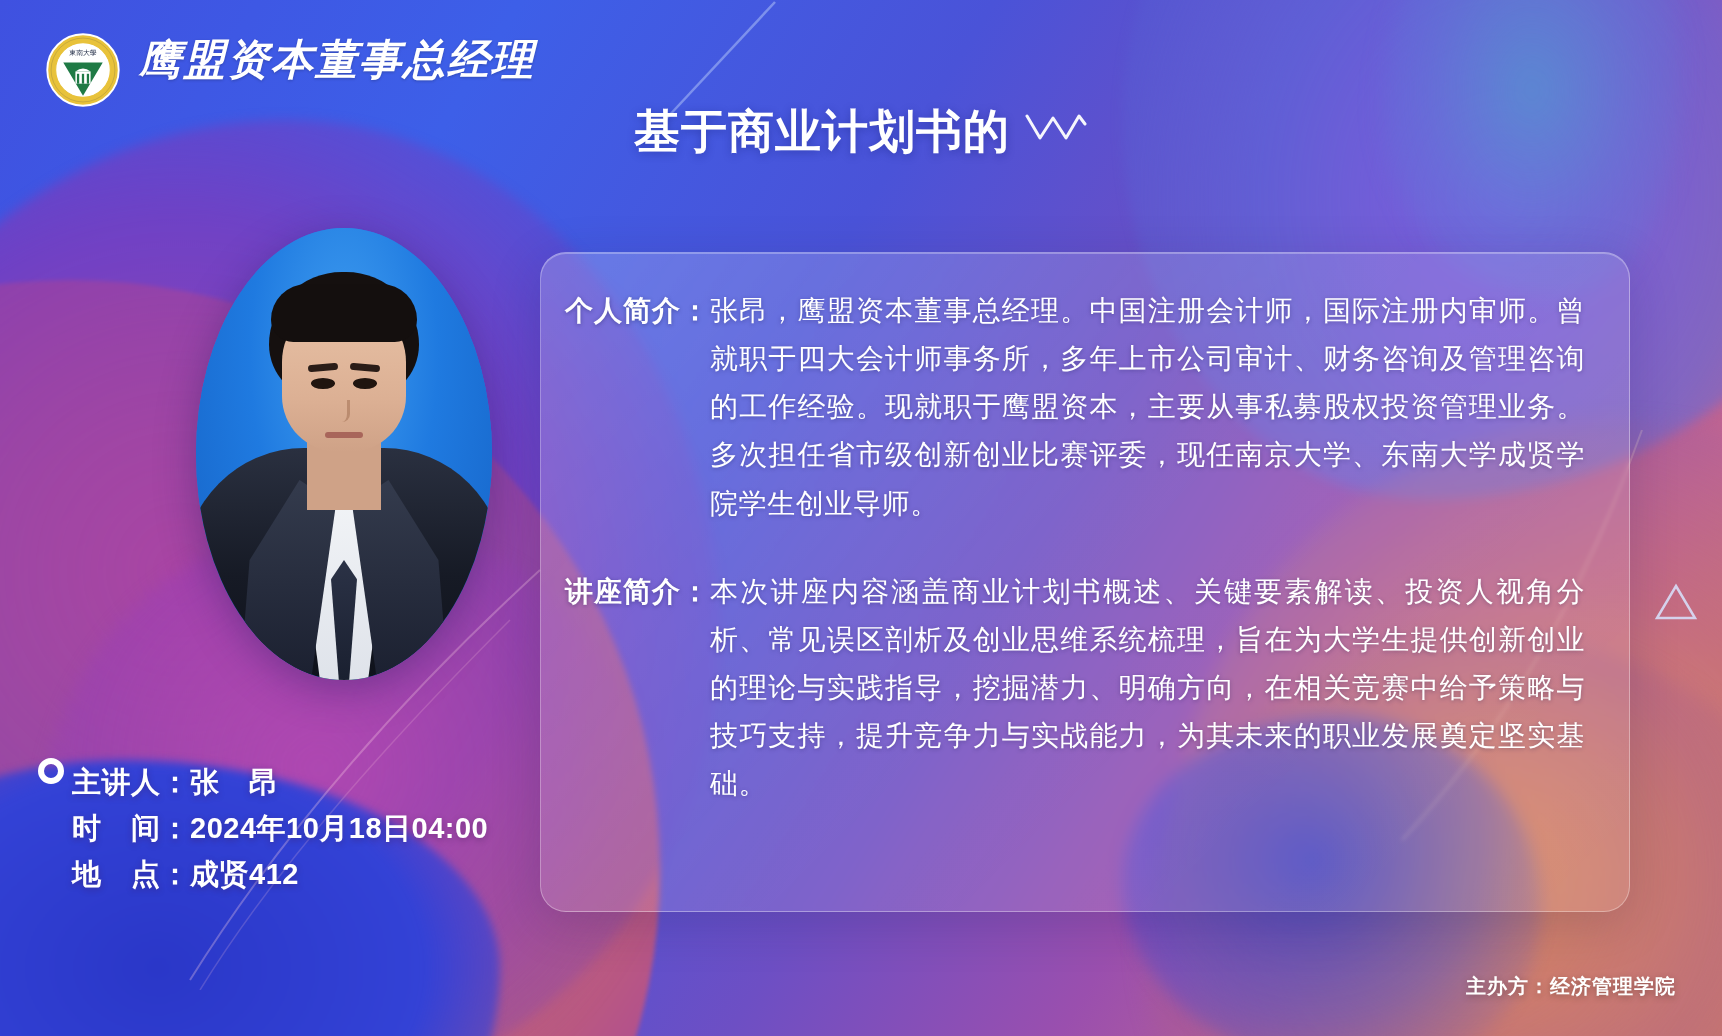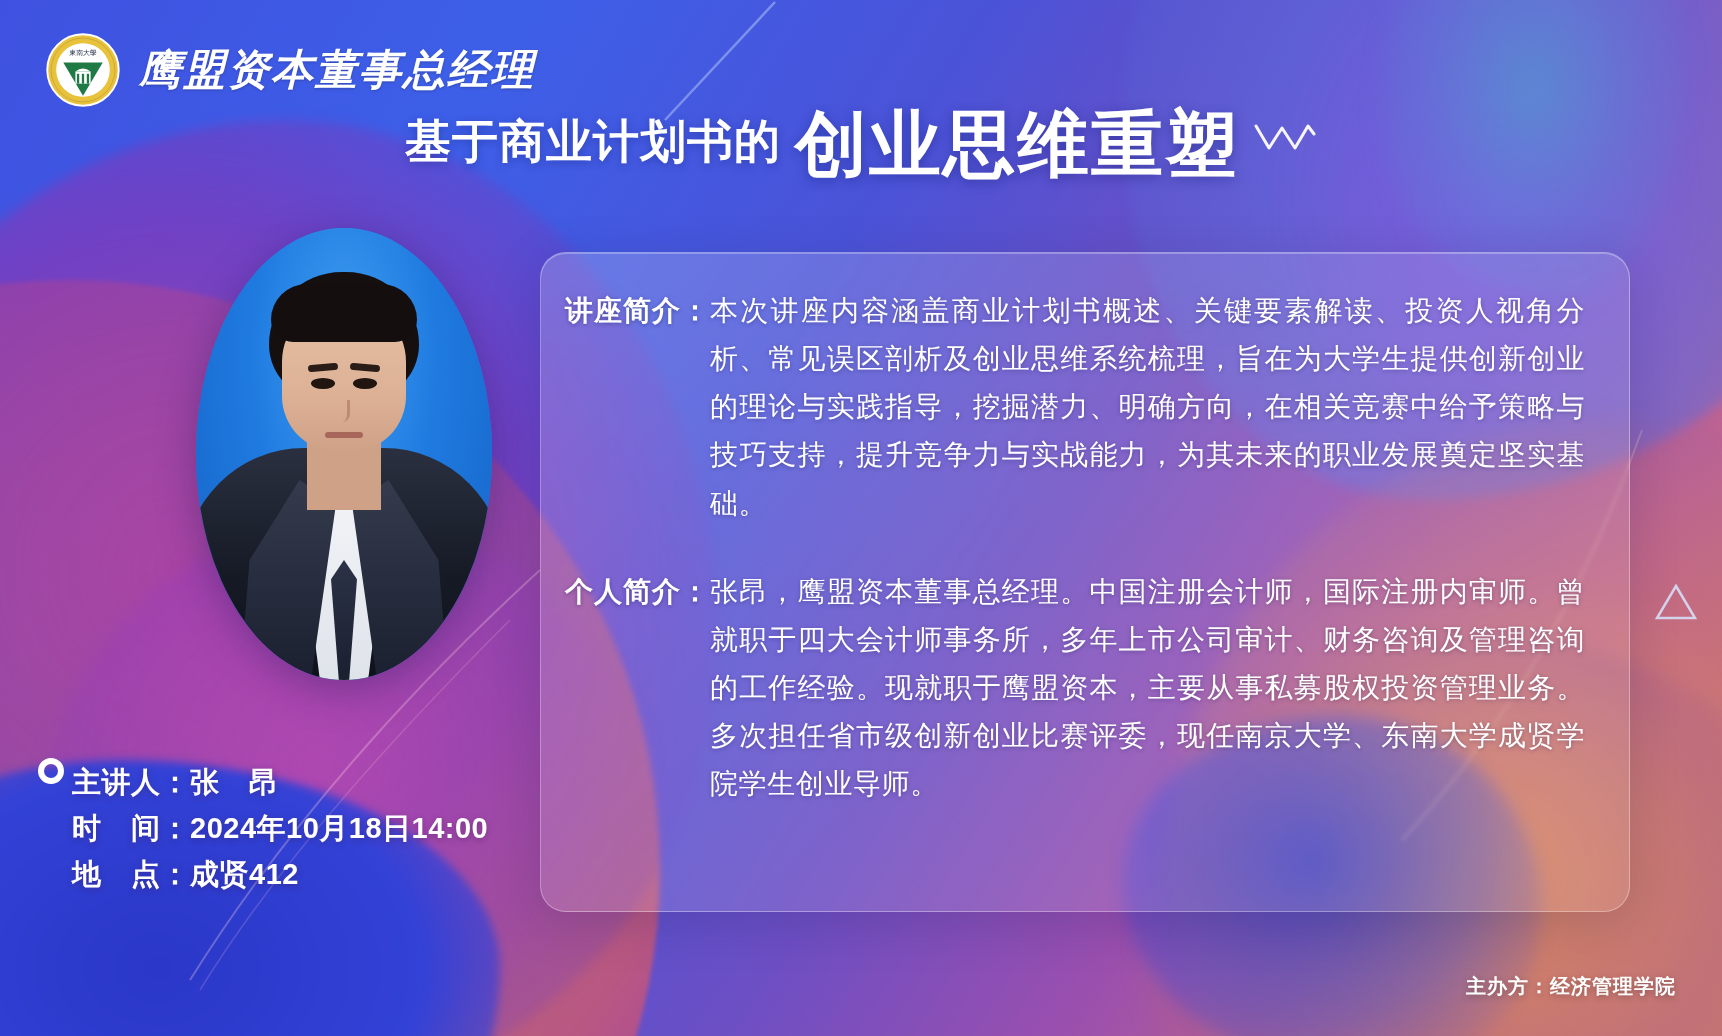--- a/index.html
+++ b/index.html
@@ -82,21 +82,21 @@
     background: radial-gradient(ellipse at 45% 40%, rgba(45,62,210,.80) 0%, rgba(52,72,220,.42) 52%, rgba(52,72,220,0) 85%);
     filter: blur(8px);
   }
 
   
   .stroke { position: absolute; pointer-events: none; opacity: .55; }
 
   
   .logo-row {
     position: absolute; left: 45px; top: 32px;
-    display: flex; align-items: center; gap: 18px;
+    display: flex; gap: 18px;
   }
   .seal { width: 76px; height: 76px; flex: 0 0 76px; }
   .logo-text {
     color: #ffffff;
     font-family: "DejaVu Serif", serif;
     font-size: 42px;
     font-weight: 700;
     letter-spacing: 2px;
     font-style: italic;
     text-shadow: 0 1px 3px rgba(0,0,0,.22);
@@ -306,21 +306,20 @@
       <rect x="55" y="55" width="3" height="13" fill="#1f7a45"></rect>
       <path d="M40 52 Q50 44 60 52 Z" fill="#ffffff"></path>
       <text x="50" y="30" font-size="9" fill="#1f2a44" text-anchor="middle" font-family="'DejaVu Serif',serif">東南大學</text>
       <circle cx="50" cy="50" r="42" fill="none" stroke="#1f2a44" stroke-width="0.6" opacity=".35"></circle>
     </svg>
     <div class="logo-text">鹰盟资本董事总经理</div>
   </div>
 
   <div class="title-row">
     <span class="title-pre">基于商业计划书的</span>
-    <span class="title-main">创业思维重塑</span>
     <svg class="title-wave" viewBox="0 0 64 34">
       <path d="M3 6 L16 28 L29 8 L42 28 L55 6 L61 14" stroke="#ffffff" stroke-width="3" fill="none" stroke-linecap="round" stroke-linejoin="round"></path>
     </svg>
   </div>
 
   <div class="portrait-wrap">
     <div class="pbg"></div>
     <div class="fig-suit"></div>
     <div class="fig-shirt"></div>
     <div class="fig-lapel-l"></div>
@@ -333,42 +332,42 @@
     <div class="fig-brow l"></div>
     <div class="fig-brow r"></div>
     <div class="fig-eye l"></div>
     <div class="fig-eye r"></div>
     <div class="fig-nose"></div>
     <div class="fig-mouth"></div>
   </div>
 
   <div class="panel">
     <div class="para">
+      <div class="para-label">个人简介：</div>
+      <div class="para-body">张昂，鹰盟资本董事总经理。中国注册会计师，国际注册内审师。曾就职于四大会计师事务所，多年上市公司审计、财务咨询及管理咨询的工作经验。现就职于鹰盟资本，主要从事私募股权投资管理业务。多次担任省市级创新创业比赛评委，现任南京大学、东南大学成贤学院学生创业导师。</div>
+    </div>
+    <div class="para">
       <div class="para-label">讲座简介：</div>
       <div class="para-body">本次讲座内容涵盖商业计划书概述、关键要素解读、投资人视角分析、常见误区剖析及创业思维系统梳理，旨在为大学生提供创新创业的理论与实践指导，挖掘潜力、明确方向，在相关竞赛中给予策略与技巧支持，提升竞争力与实战能力，为其未来的职业发展奠定坚实基础。</div>
-    </div>
-    <div class="para">
-      <div class="para-label">个人简介：</div>
-      <div class="para-body">张昂，鹰盟资本董事总经理。中国注册会计师，国际注册内审师。曾就职于四大会计师事务所，多年上市公司审计、财务咨询及管理咨询的工作经验。现就职于鹰盟资本，主要从事私募股权投资管理业务。多次担任省市级创新创业比赛评委，现任南京大学、东南大学成贤学院学生创业导师。</div>
     </div>
   </div>
 
   <svg class="tri-mark" viewBox="0 0 44 40">
     <path d="M22 4 L41 36 L3 36 Z" stroke="#d9e4ff" stroke-width="2.5" fill="none"></path>
   </svg>
 
   <div class="info-block">
     <div class="info-line info-first">
       <span class="ring-icon"></span>
       <span>主讲人：</span>
       <span>张　昂</span>
     </div>
     <div class="info-line">
       <span>时　间：</span>
-      <span>2024年10月18日14:00</span>
+      <span>2024年10月18日04:00</span>
     </div>
     <div class="info-line">
       <span>地　点：</span>
       <span>成贤412</span>
     </div>
   </div>
 
   <div class="footer">主办方：经济管理学院</div>
 
 </div>

